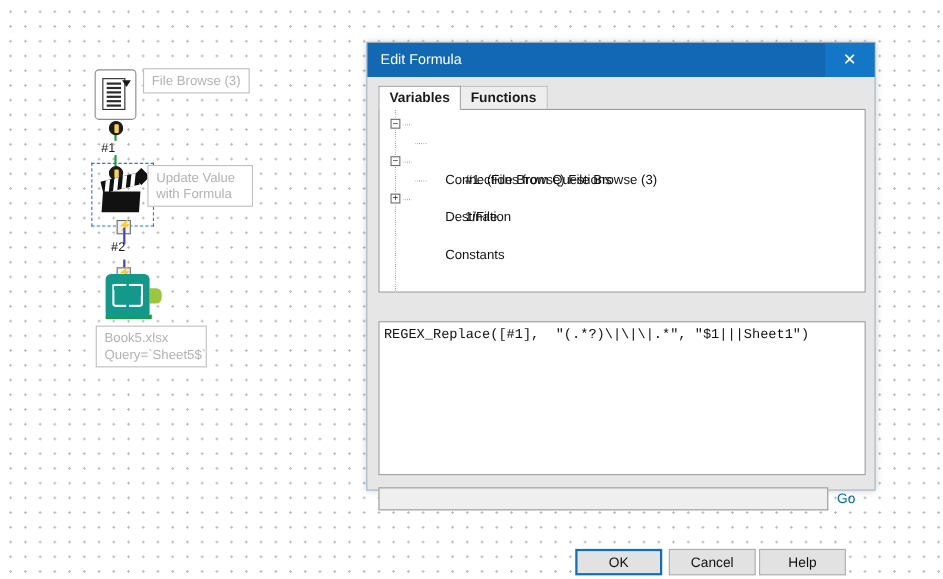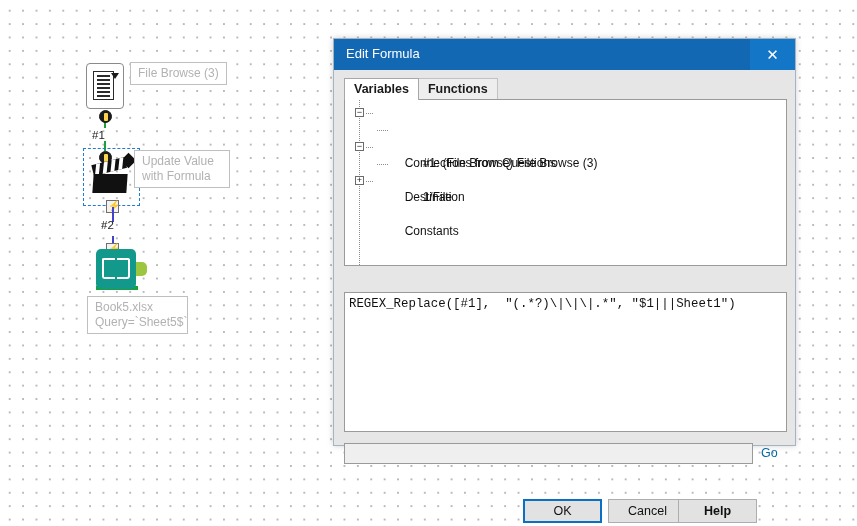--- a/index.html
+++ b/index.html
@@ -325,21 +325,21 @@
     font-size: 12.5px;
     color: #111111;
     cursor: pointer;
     text-align: center;
     line-height: 22px;
     font-family: "Liberation Sans", sans-serif;
     margin-top: 20px;
   }
   .btn-ok     { left: 189px; width: 79px; border: 2px solid #0b6fc4; line-height: 20px; }
   .btn-cancel { left: 274px; width: 79px; }
-  .btn-help   { left: 344px; width: 79px; font-weight: bold; }
+  .btn-help   { left: 356px; width: 79px; }
 </style>
 </head>
 <body>
 
 <div id="app">
 
   <div class="node doc-node">
     <div class="doc-glyph">
       <i></i>
         <i></i>

